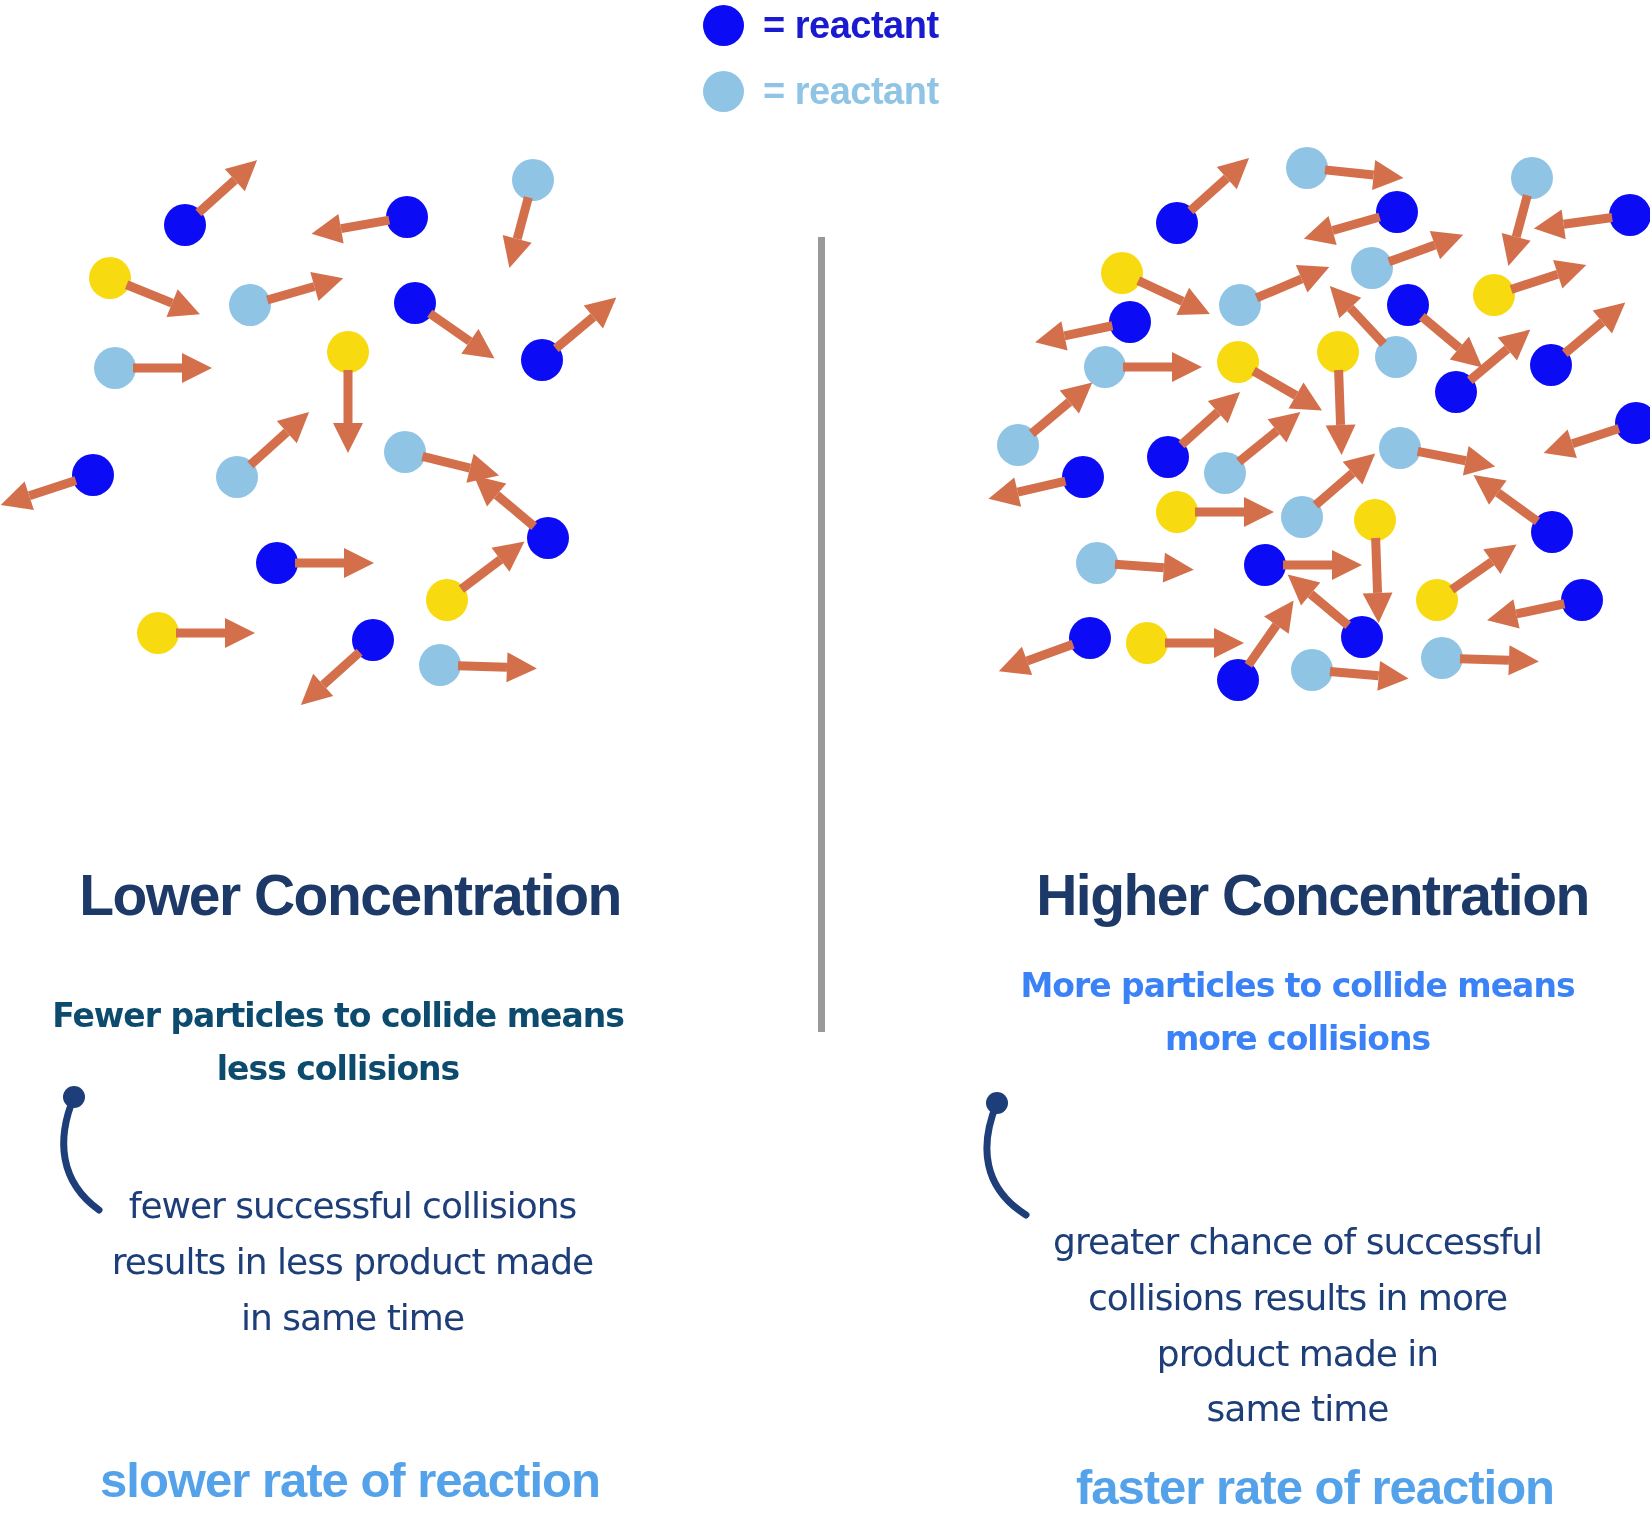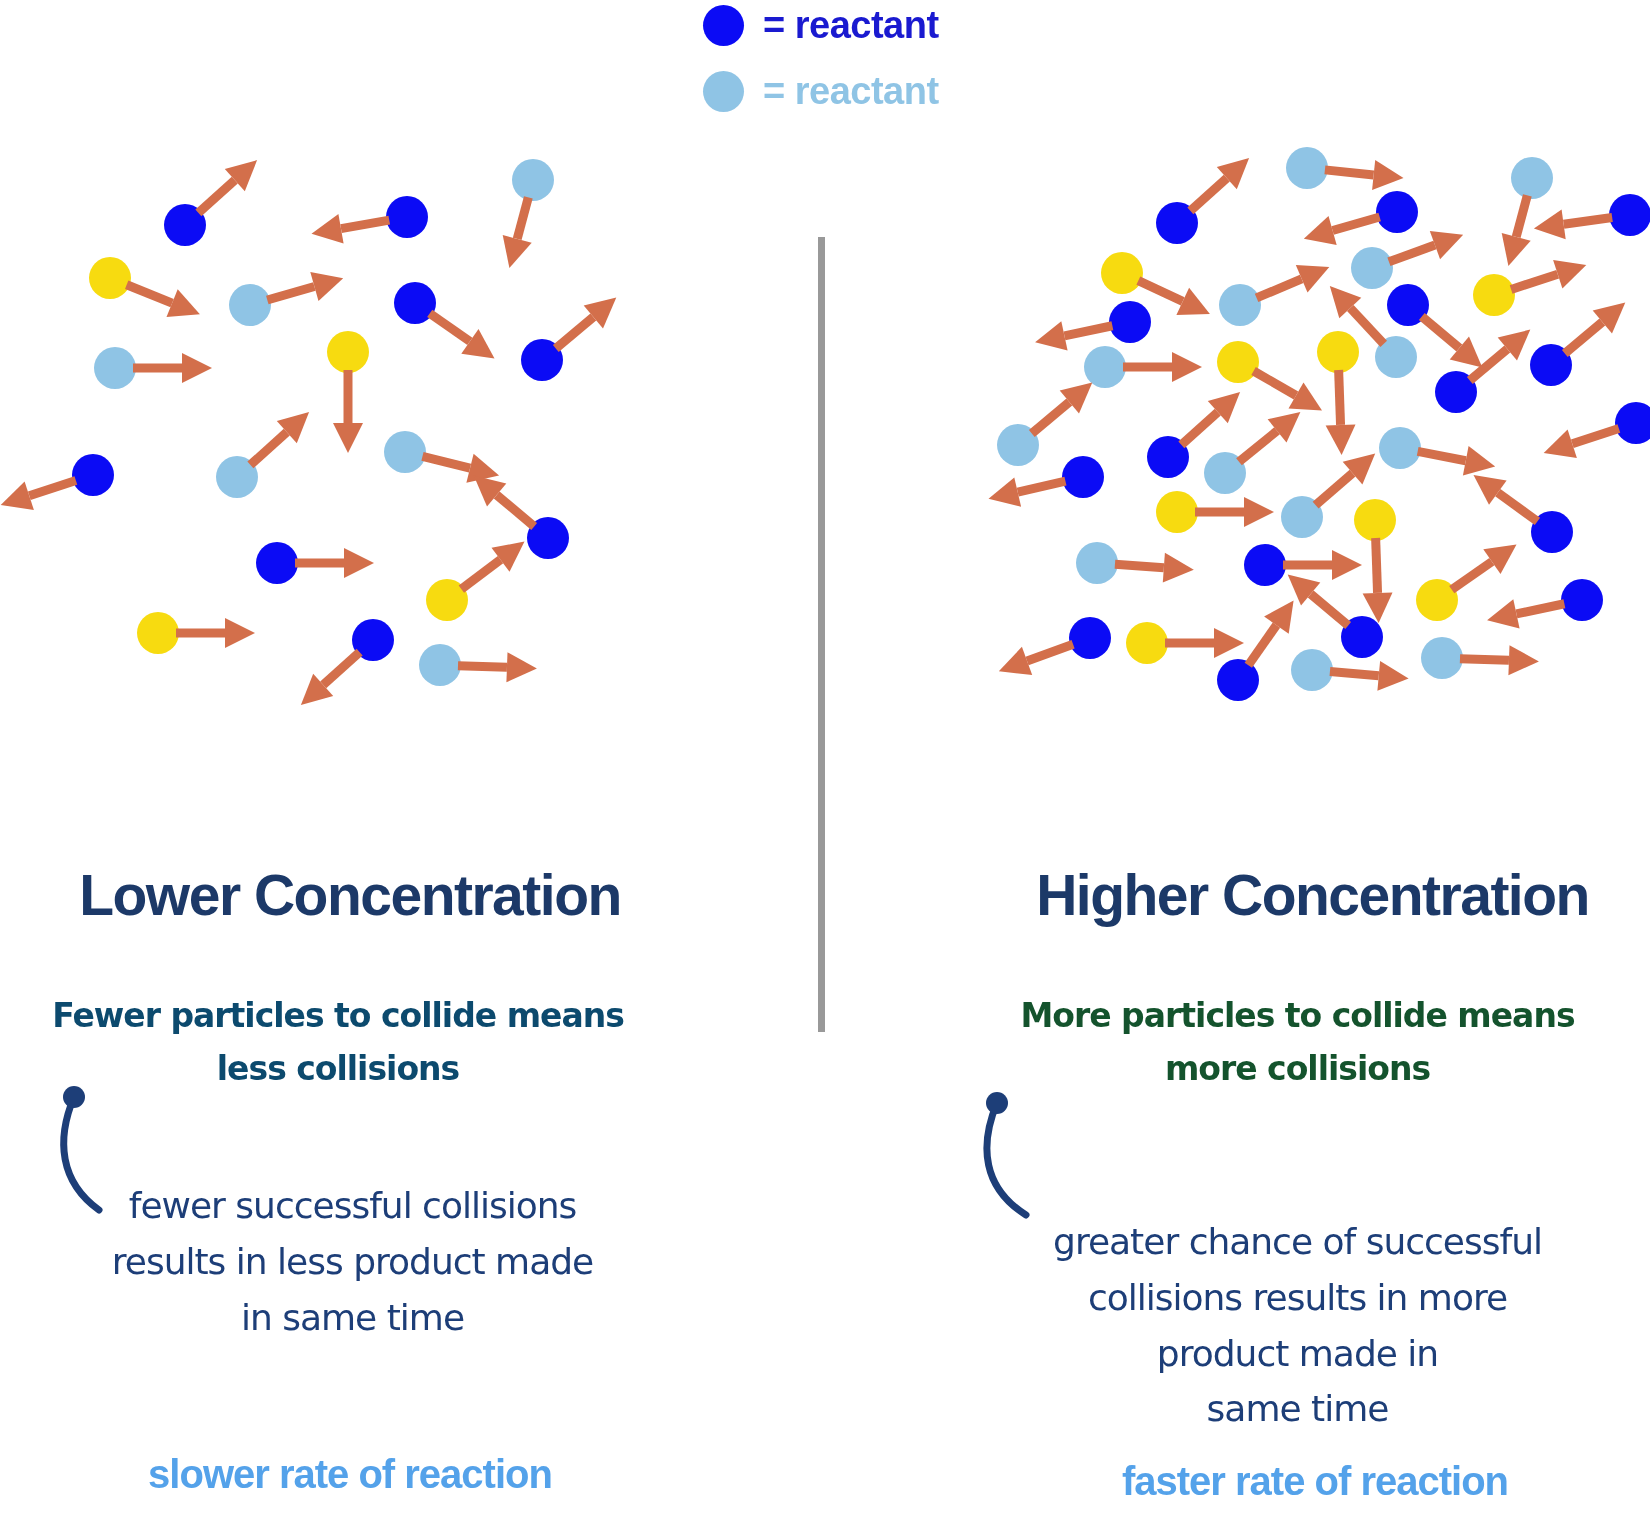--- a/index.html
+++ b/index.html
@@ -39,21 +39,21 @@
     position:absolute;
     font-family:"DejaVu Sans", sans-serif;
     text-align:center;
     white-space:pre-line;
     letter-spacing:-1px;
   }
   .cause{font-size:33px;font-weight:600;line-height:1.6;}
   .effect{font-size:36px;font-weight:400;line-height:1.55;}
   .rate{
     position:absolute;
-    font-size:40px;font-weight:700;letter-spacing:-1px;
+    font-size:49px;font-weight:700;letter-spacing:-1px;
     text-align:center;white-space:nowrap;
   }
 </style>
 </head>
 <body>
 
 <div class="canvas">
 
   <svg id="pfield" width="1650" height="1536" viewBox="0 0 1650 1536">
       <g>
@@ -246,21 +246,21 @@
       <span class="legend-dot" style="background: rgb(143, 196, 229);"></span>
       <span class="legend-label" style="color: rgb(143, 196, 229);">= reactant</span>
     </div>
   </div>
 
   <div class="heading" style="left: 30px; top: 843px; width: 640px; color: rgb(28, 57, 104);">Lower Concentration</div>
   <div class="heading" style="left: 980px; top: 843px; width: 665px; color: rgb(28, 57, 104);">Higher Concentration</div>
 
   <div class="hand cause" style="left: 18px; top: 990px; width: 640px; color: #0c4a6e;">Fewer particles to collide means
 less collisions</div>
-  <div class="hand cause" style="left: 950px; top: 990px; width: 695px; color: #14532d;">More particles to collide means
+  <div class="hand cause" style="left: 950px; top: 960px; width: 695px; color: #3b82f6;">More particles to collide means
 more collisions</div>
 
   <div class="hand effect" style="left: 40px; top: 1178px; width: 625px; color: rgb(29, 62, 120);">fewer successful collisions
 results in less product made
 in same time</div>
   <div class="hand effect" style="left: 950px; top: 1178px; width: 695px; color: rgb(29, 62, 120); margin-top: 36px;">greater chance of successful
 collisions results in more
 product made in
 same time</div>
 

